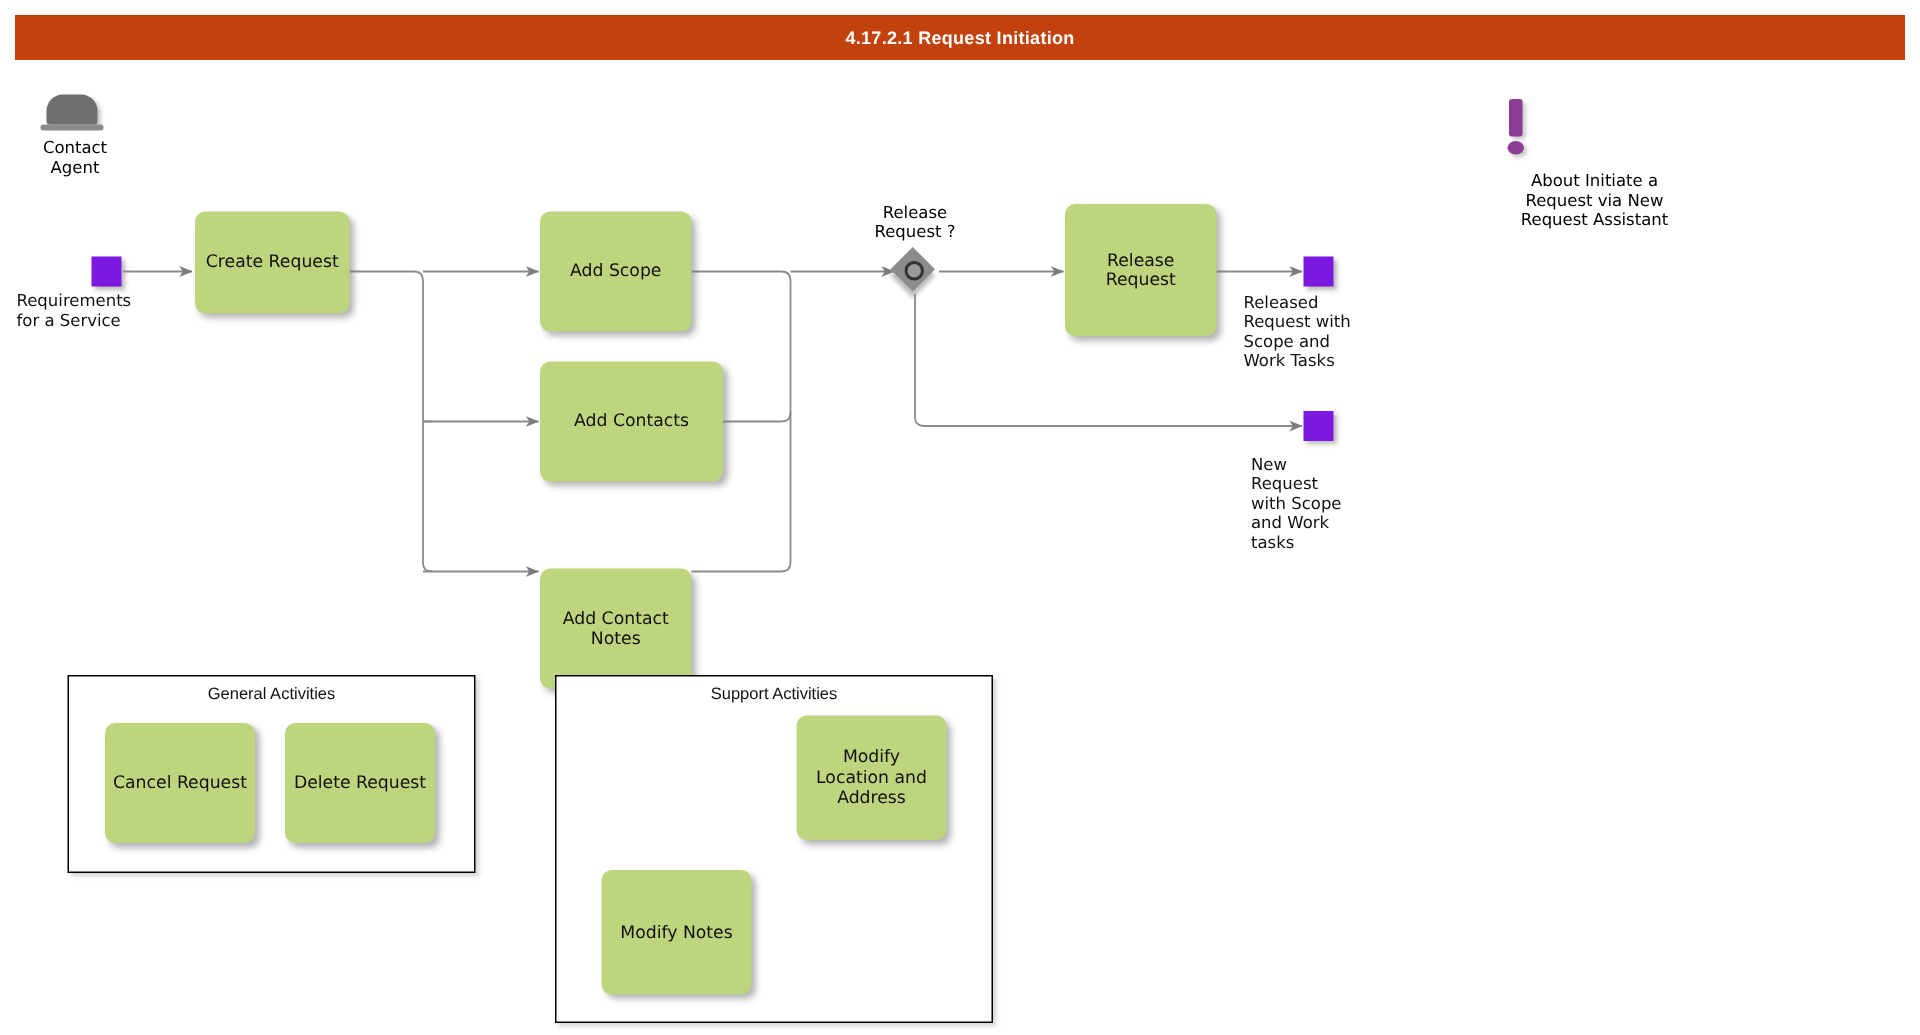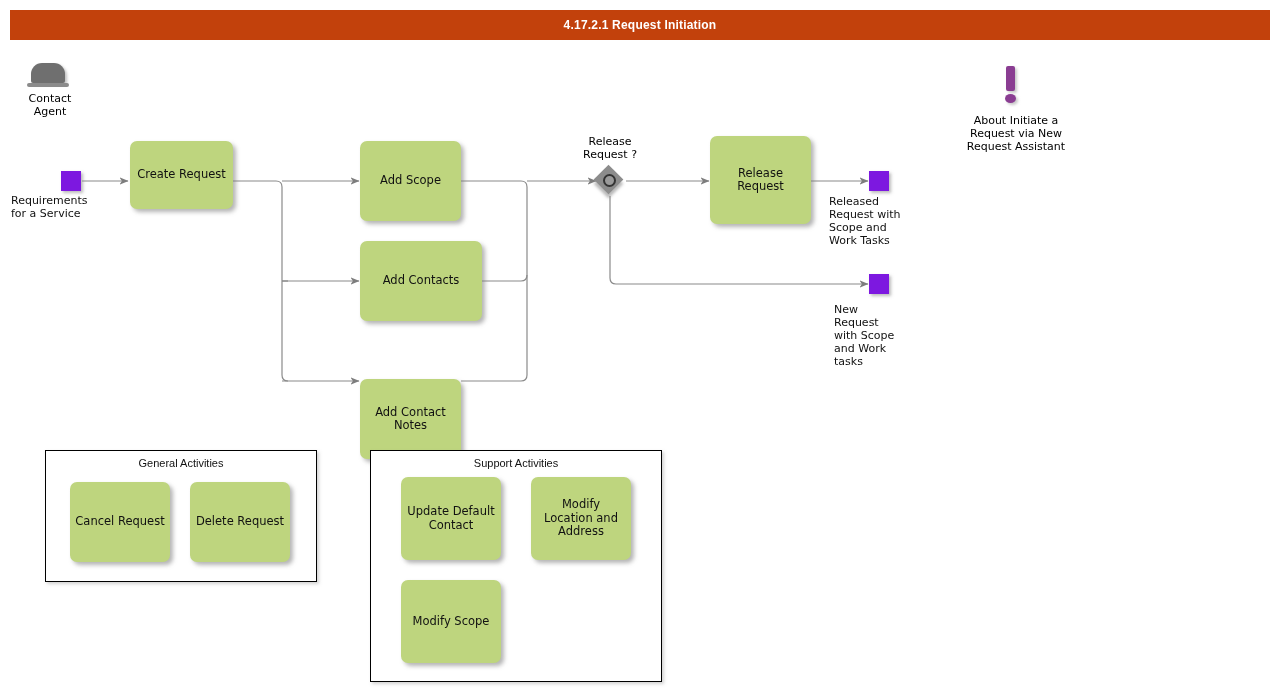--- a/index.html
+++ b/index.html
@@ -262,42 +262,38 @@
   <div class="event-label" style="left:834px; top:303px; width:90px;">New
 Request
 with Scope
 and Work
 tasks</div>
 
   <div class="annot-icon node" style="left:1000px; top:66px;">
     <div class="bar"></div>
     <div class="dot"></div>
   </div>
-  <div class="annot-label" style="left:941px; top:114px; width:150px;">About Initiate a
+  <div class="annot-label" style="left:988px; top:114px; width:150px;">About Initiate a
 Request via New
 Request Assistant</div>
 
   <div class="group-panel" style="left:45px; top:450px; width:270px; height:130px;">
     <div class="group-title">General Activities</div>
   </div>
   <div class="task node" style="left:70px; top:482px; width:100px; height:80px;">
     <span>Cancel Request</span>
   </div>
   <div class="task node" style="left:190px; top:482px; width:100px; height:80px;">
     <span>Delete Request</span>
   </div>
 
   <div class="group-panel" style="left:370px; top:450px; width:290px; height:230px;">
     <div class="group-title">Support Activities</div>
-  </div>
-  <div class="task node" style="left:401px; top:477px; width:100px; height:83px;">
-    <span>Update Default
-Contact</span>
   </div>
   <div class="task node" style="left:531px; top:477px; width:100px; height:83px;">
     <span>Modify Location
 and Address</span>
   </div>
   <div class="task node" style="left:401px; top:580px; width:100px; height:83px;">
-    <span>Modify Scope</span>
+    <span>Modify Notes</span>
   </div>
 
 </div>
 
 </body></html>

